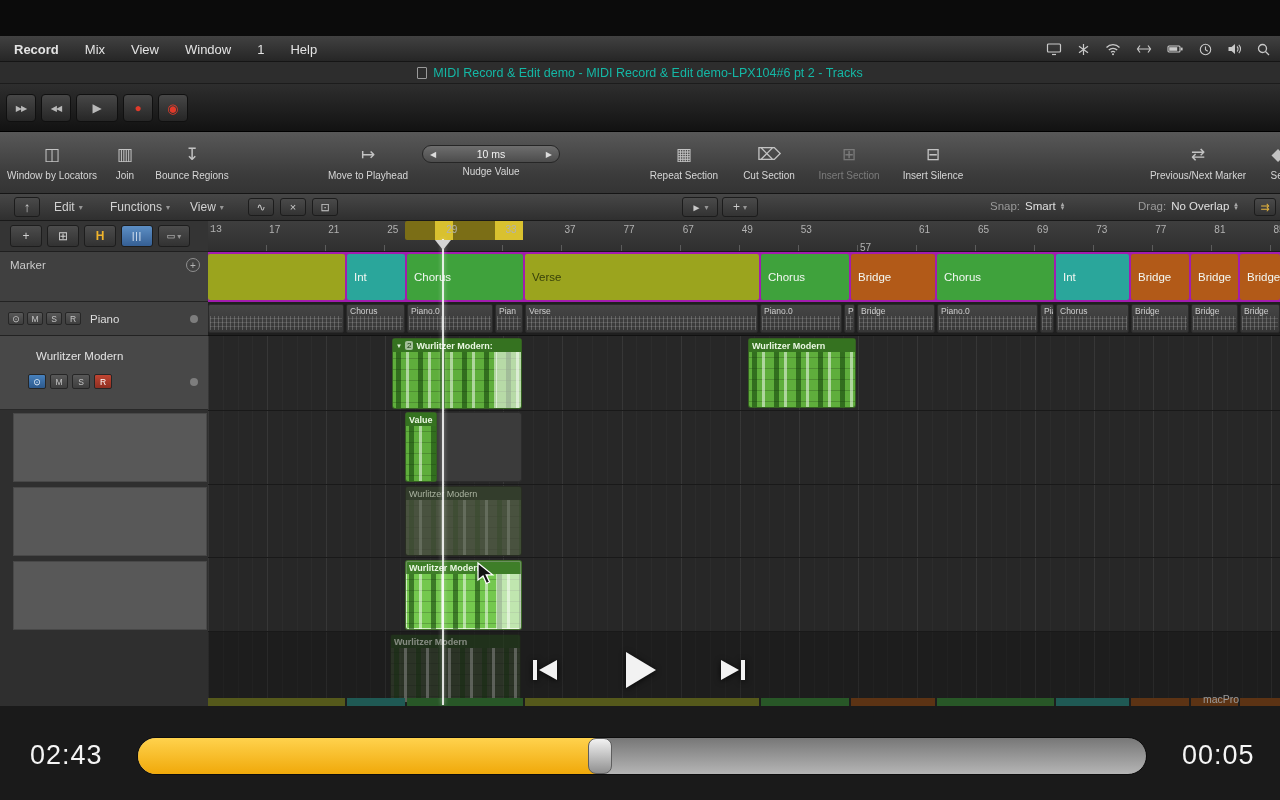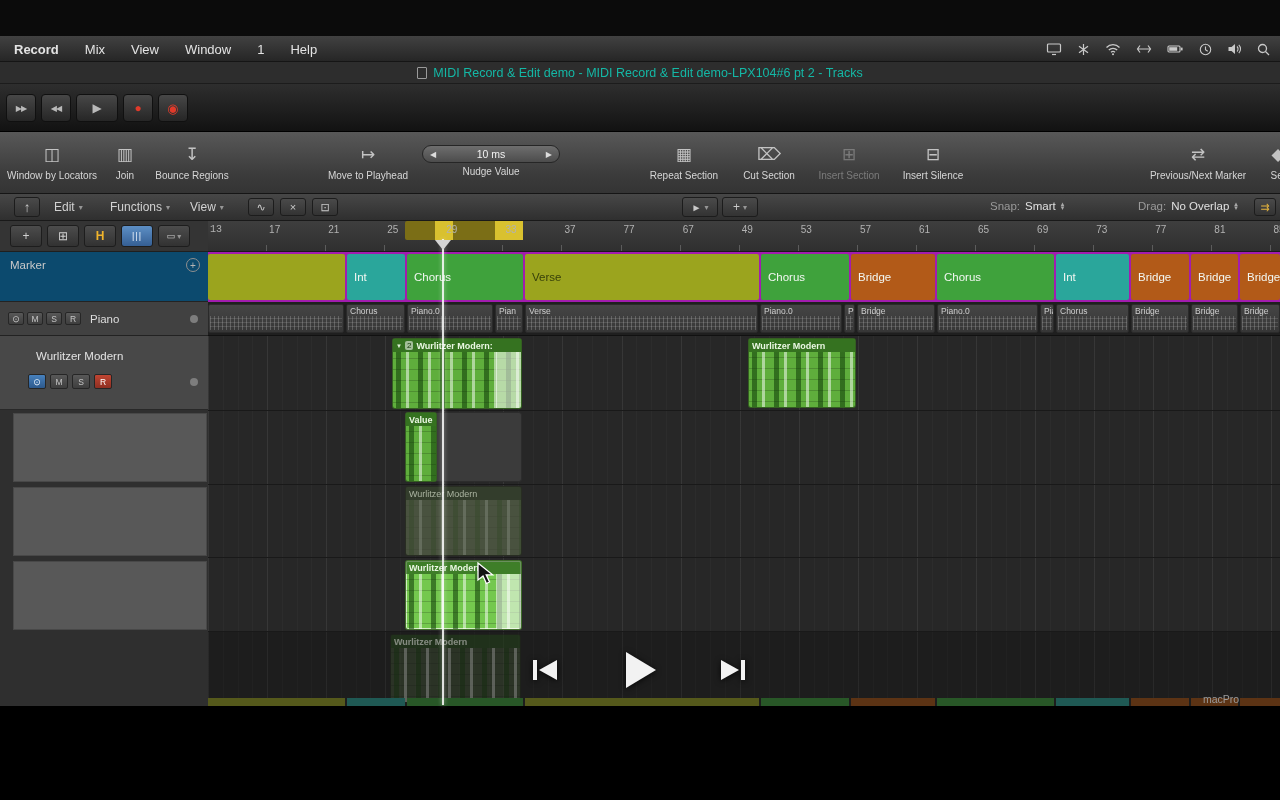--- a/index.html
+++ b/index.html
@@ -69,21 +69,21 @@
 #headrow-left{position:absolute;left:0;top:221px;width:208px;height:31px;background:#343434;border-bottom:1px solid #1f1f1f;display:flex;gap:5px;padding:4px 0 0 10px}
 .hl-btn{width:32px;height:22px;background:linear-gradient(#4c4c4c,#323232);border:1px solid #1d1d1d;border-radius:3px;color:#cfcfcf;font-size:12px;display:flex;align-items:center;justify-content:center;gap:2px}
 .hl-btn.h{color:#f0b42c;font-weight:bold}
 .hl-btn.blue{background:linear-gradient(#5d8fc5,#355f94);color:#eaf2fb;font-size:9px;letter-spacing:1px}
 #ruler{position:absolute;left:208px;top:221px;width:1072px;height:31px;background:linear-gradient(#3e3e3e,#2f2f2f);border-bottom:1px solid #1a1a1a;overflow:hidden}
 .ruler-num{position:absolute;top:3px;font-size:10px;color:#b2b2b2;z-index:3}
 .ruler-tick{position:absolute;bottom:0;width:1px;height:6px;background:#5c5c5c}
 .cycle-band{position:absolute;left:197px;top:0;width:118px;height:19px;background:#7b6e16;border-radius:2px;z-index:1}
 .cycle-bright{position:absolute;top:0;height:19px;background:#d9c12f;z-index:2}
 
-#mk-left{position:absolute;left:0;top:252px;width:208px;height:50px;background:#0c4a6e;border-bottom:1px solid #232323}
+#mk-left{position:absolute;left:0;top:252px;width:208px;height:50px;background:#404040;border-bottom:1px solid #232323}
 #mk-label{position:absolute;left:10px;top:7px;font-size:11.5px;color:#c9c9c9}
 #mk-add{position:absolute;right:8px;top:6px;width:14px;height:14px;border-radius:50%;border:1px solid #8f8f8f;color:#b5b5b5;font-size:10px;display:flex;align-items:center;justify-content:center;background:transparent}
 #arr-lane{position:absolute;left:208px;top:252px;width:1072px;height:50px;background:#a21caf;overflow:hidden}
 .arr-block{position:absolute;top:2px;height:46px;border-radius:2px;overflow:hidden}
 .arr-label{position:absolute;left:7px;top:50%;transform:translateY(-50%);font-size:11.5px;color:#f2f7f2;white-space:nowrap}
 .arr-block.darktext .arr-label{color:#37400a}
 
 #ov-left{position:absolute;left:0;top:302px;width:208px;height:34px;background:#414141;border-bottom:1px solid #222;display:flex;align-items:center;padding-left:8px;gap:3px}
 .mini-btn{width:16px;height:13px;font-size:8.5px;background:linear-gradient(#585858,#3e3e3e);border:1px solid #262626;border-radius:2px;color:#c6c6c6;display:flex;align-items:center;justify-content:center}
 .mini-btn.power{font-size:9px}
@@ -406,21 +406,21 @@
       <div class="ruler-num" style="left: 356.48px;">37</div>
       <div class="ruler-tick" style="left: 412.56px;"></div>
       <div class="ruler-num" style="left: 415.56px;">77</div>
       <div class="ruler-tick" style="left: 471.64px;"></div>
       <div class="ruler-num" style="left: 474.64px;">67</div>
       <div class="ruler-tick" style="left: 530.72px;"></div>
       <div class="ruler-num" style="left: 533.72px;">49</div>
       <div class="ruler-tick" style="left: 589.8px;"></div>
       <div class="ruler-num" style="left: 592.8px;">53</div>
       <div class="ruler-tick" style="left: 648.88px;"></div>
-      <div class="ruler-num" style="left: 651.88px;">57</div>
+      <div class="ruler-num" style="left: 651.88px; margin-top: 18px;">57</div>
       <div class="ruler-tick" style="left: 707.96px;"></div>
       <div class="ruler-num" style="left: 710.96px;">61</div>
       <div class="ruler-tick" style="left: 767.04px;"></div>
       <div class="ruler-num" style="left: 770.04px;">65</div>
       <div class="ruler-tick" style="left: 826.12px;"></div>
       <div class="ruler-num" style="left: 829.12px;">69</div>
       <div class="ruler-tick" style="left: 885.2px;"></div>
       <div class="ruler-num" style="left: 888.2px;">73</div>
       <div class="ruler-tick" style="left: 944.28px;"></div>
       <div class="ruler-num" style="left: 947.28px;">77</div>
@@ -621,14 +621,22 @@
         <path d="M14 8 L44 26 L14 44 Z"></path>
       </svg>
   </button>
   <button class="vcbtn" id="vc-fwd">
     <svg width="36" height="36" viewBox="0 0 36 36" fill="#f2f2f2">
         <rect x="26" y="8" width="4" height="20"></rect>
         <path d="M6 8 L24 18 L6 28 Z"></path>
       </svg>
   </button>
 
+  <div id="vbar">
+    <span id="elapsed">02:43</span>
+    <div id="ptrack">
+      <div id="pfill" style="width: 45.8%;"></div>
+      <div id="pthumb" style="left: calc(45.8% - 12px);"></div>
+    </div>
+    <span id="remaining">00:05</span>
+  </div>
 
 </div>
 
 </body></html>

